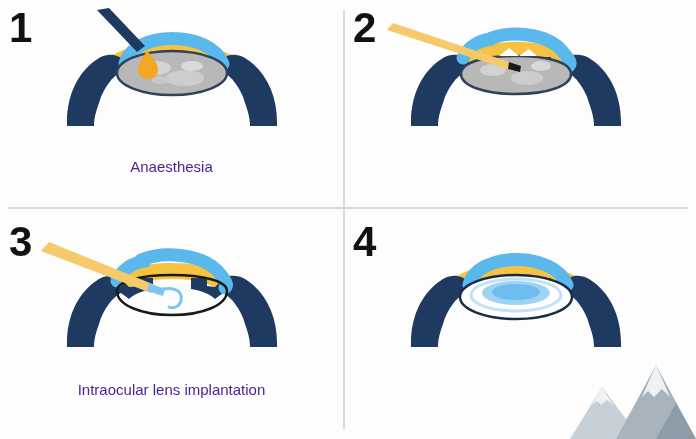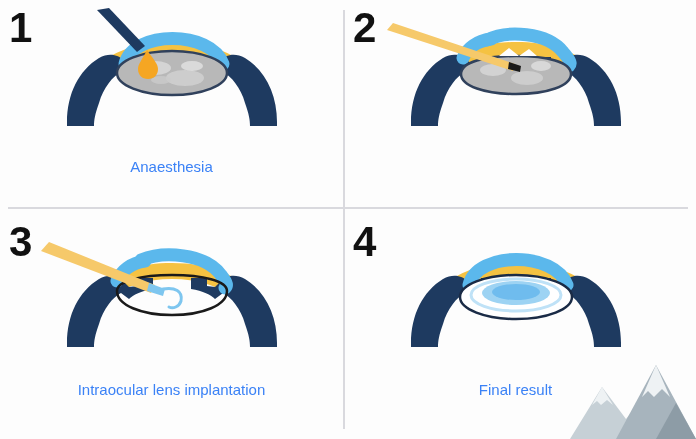--- a/index.html
+++ b/index.html
@@ -73,21 +73,21 @@
   .panel.p3 .panel-art,
   .panel.p4 .panel-art { top: 20px; }
 
   .caption {
     position: absolute;
     left: 0;
     right: 0;
     top: 158px;
     text-align: center;
     font-size: 15px;
-    color: #3b82f6;
+    color: #4c1d95;
     font-family: "Liberation Sans", sans-serif;
     white-space: nowrap;
   }
   .panel.p3 .caption,
   .panel.p4 .caption { top: 172px; }
 
   #watermark {
     position: absolute;
     right: 0;
     bottom: 0;
@@ -183,21 +183,20 @@
                C104 62 96 66 92 70 L84 64 C76 68 66 80 62 95 C58 106 57 112 57 118 Z" fill="#1e3a60"></path>
       <path d="M240 118 L240 114 C240 86 228 62 208 50 C198 44 188 47 184 52 L178 58 L170 57 L170 49 L154 49 L154 60
                C166 62 174 66 178 70 L186 64 C194 68 204 80 208 95 C212 106 213 112 213 118 Z" fill="#1e3a60"></path>
       <path d="M88 56 C96 22 174 22 186 56" fill="none" stroke="#5bb8ec" stroke-width="13" stroke-linecap="round"></path>
 
       <ellipse cx="135" cy="68" rx="56" ry="22" fill="#ffffff" stroke="#1a2b46" stroke-width="2.5"></ellipse>
       <ellipse cx="135" cy="66" rx="45" ry="16" fill="none" stroke="#bfe2f7" stroke-width="3"></ellipse>
       <ellipse cx="135" cy="64" rx="34" ry="12" fill="#9dd3f3"></ellipse>
       <ellipse cx="135" cy="63" rx="24" ry="8" fill="#6fbcee"></ellipse>
     </svg>
-    <div class="caption">Final result</div>
   </div>
 
   <svg id="watermark" viewBox="0 0 140 100">
     <path d="M14 100 L46 48 L70 80 L84 62 L116 100 Z" fill="#c6d0d6"></path>
     <path d="M60 100 L100 26 L140 100 Z" fill="#a7b4bd"></path>
     <path d="M86 58 L100 26 L114 58 L106 50 L98 58 L92 52 Z" fill="#eef2f4"></path>
     <path d="M36 66 L46 48 L57 66 L51 61 L45 66 L41 62 Z" fill="#eef2f4"></path>
     <path d="M100 100 L120 64 L140 100 Z" fill="#8d9ca6"></path>
   </svg>
 

